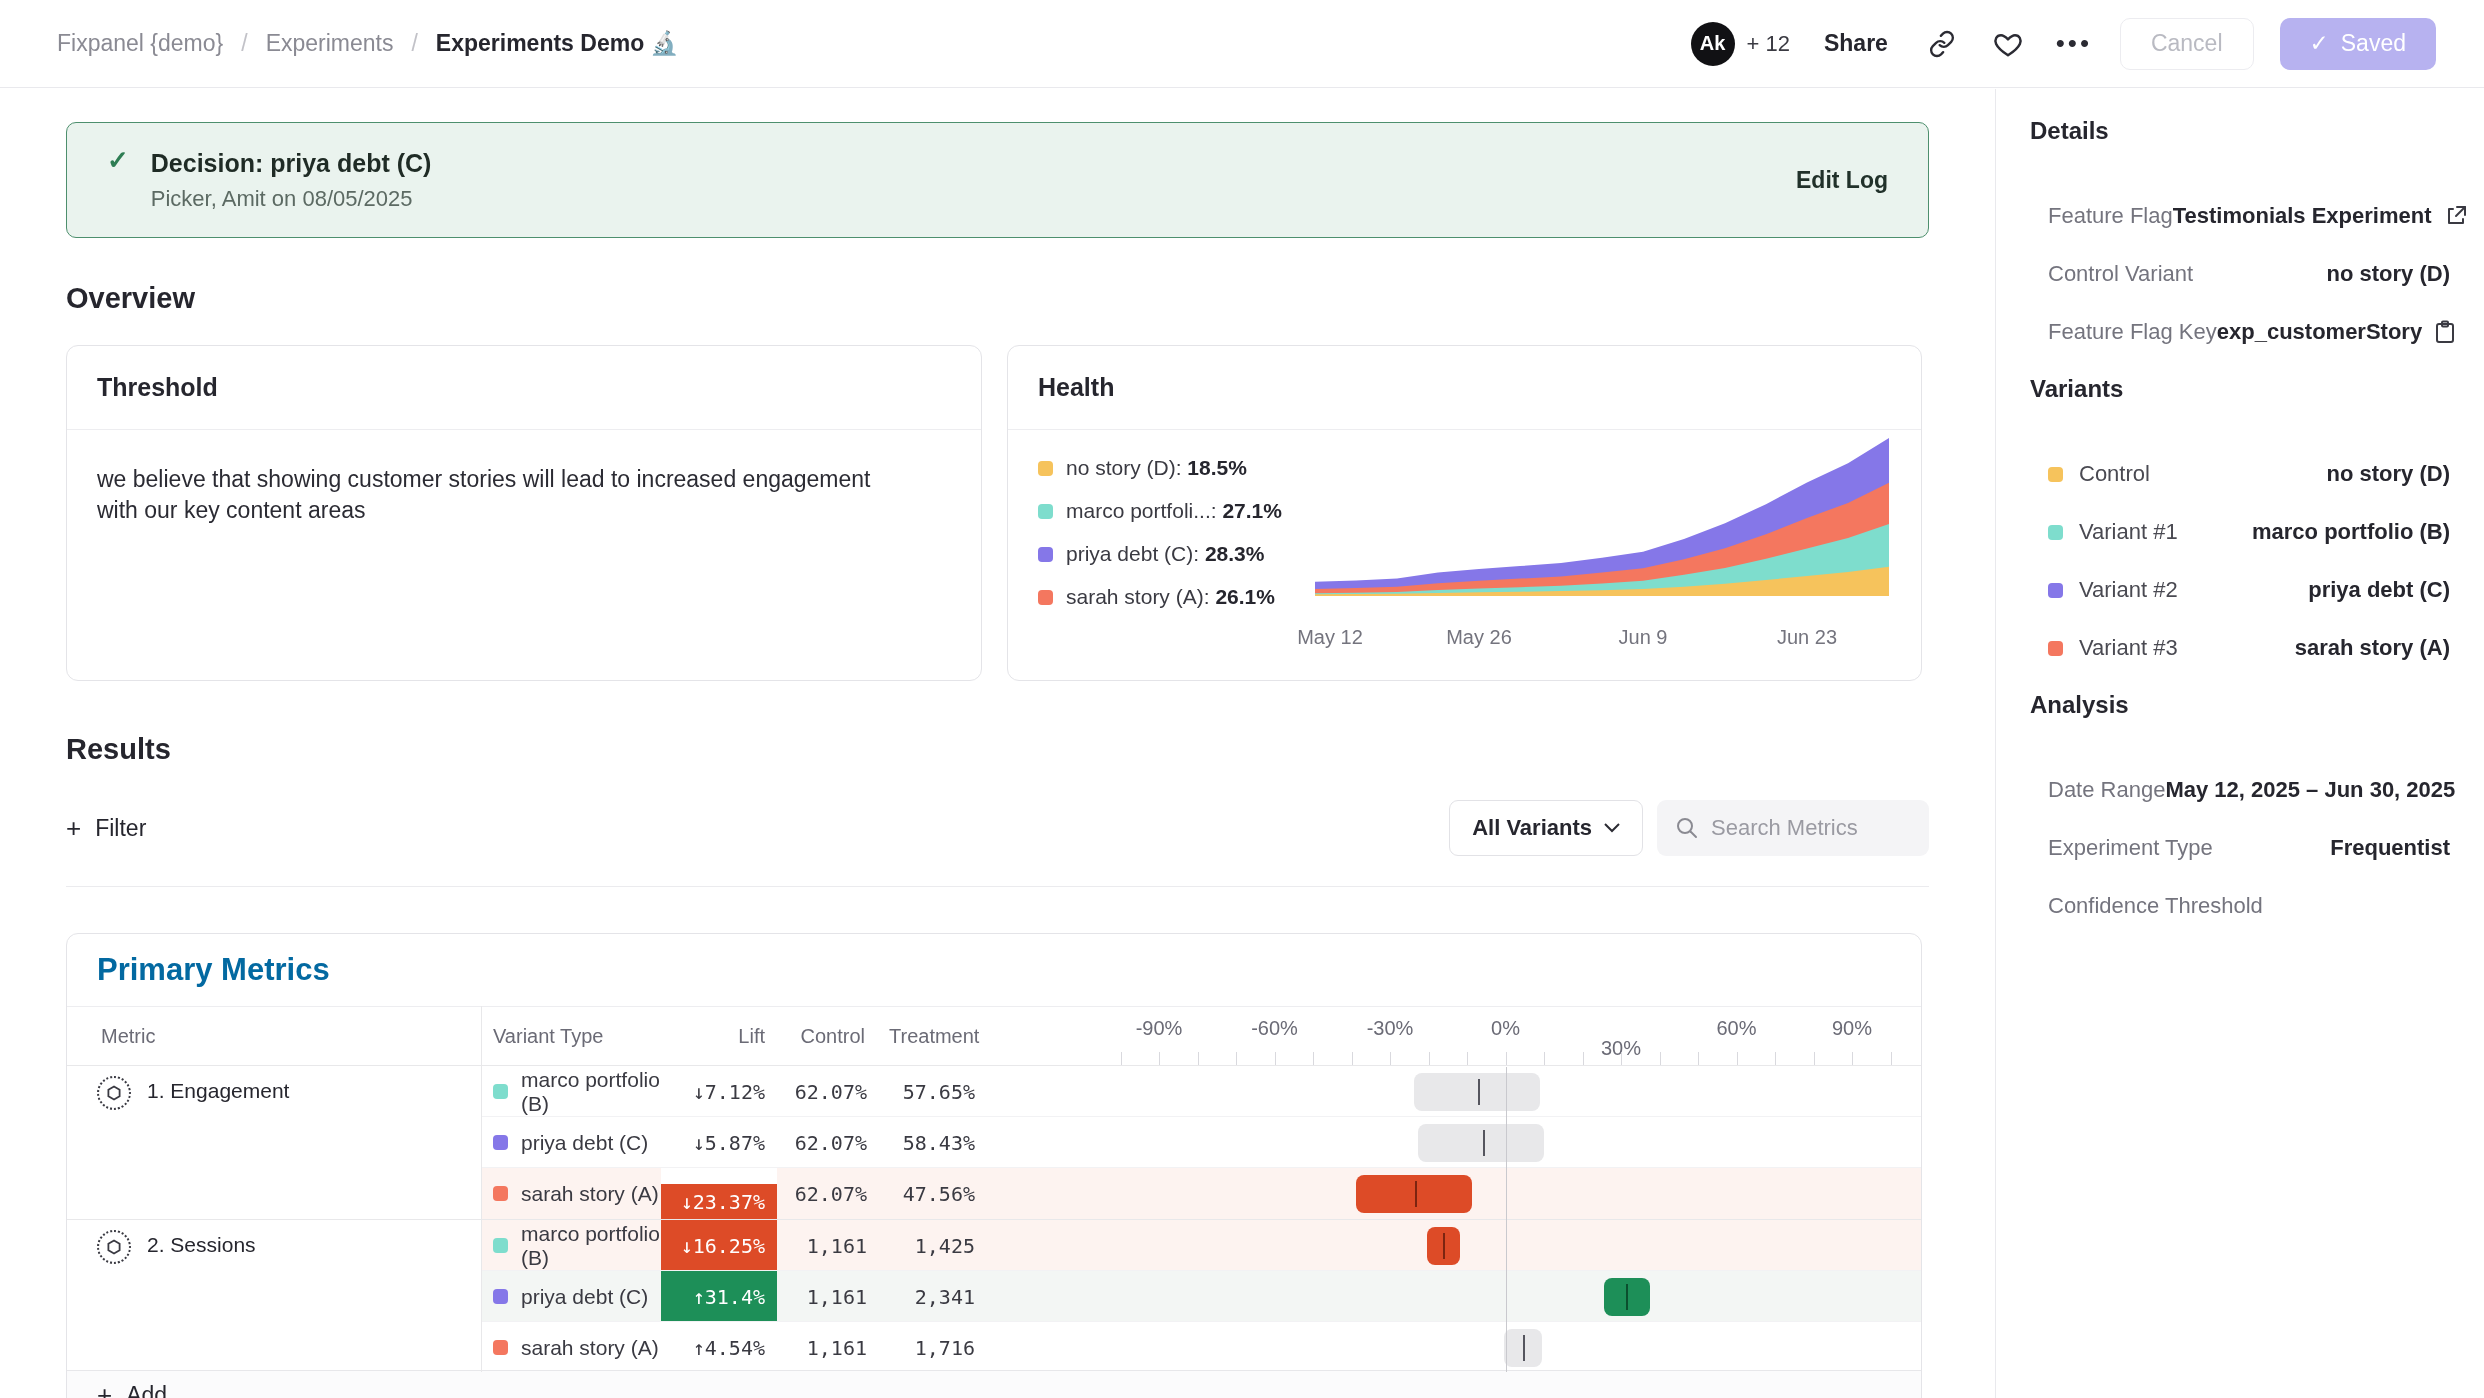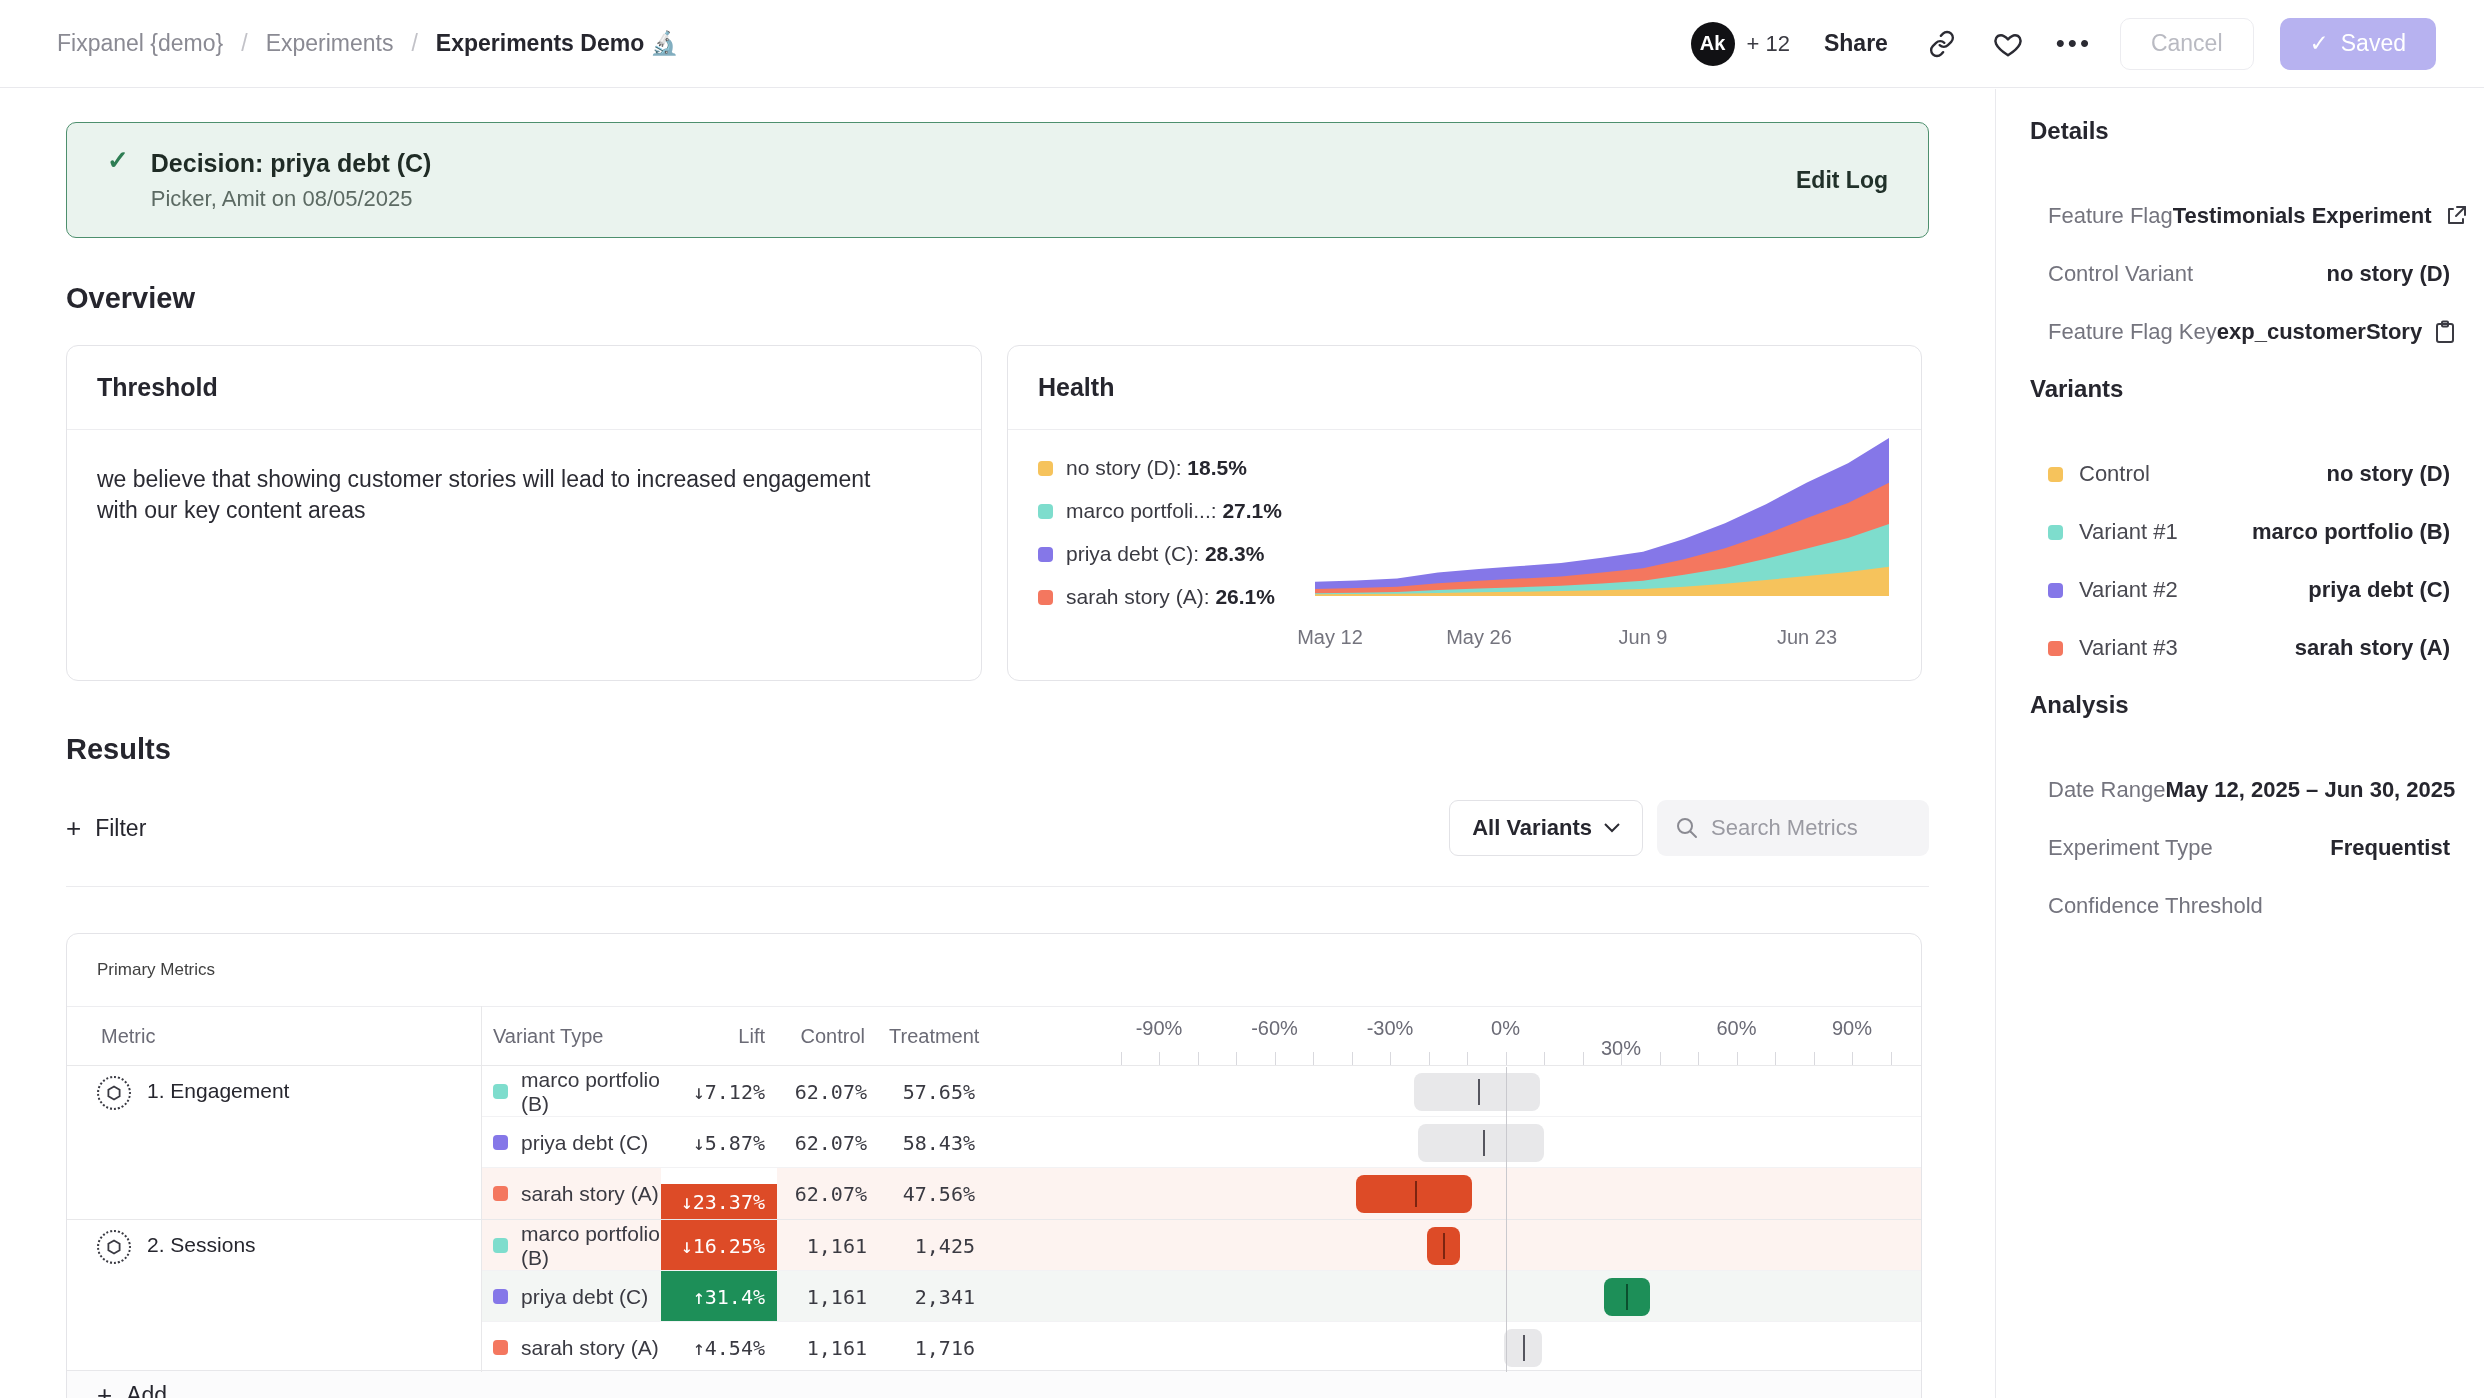--- a/index.html
+++ b/index.html
@@ -83,21 +83,21 @@
   .search-box { width:272px; height:56px; background:#f4f4f6; border-radius:9px;
     display:flex; align-items:center; gap:12px; padding:0 18px; }
   .search-box input { border:none; outline:none; background:transparent; font-size:22px;
     color:#3a3a42; width:200px; font-family:"Liberation Sans",sans-serif; }
   .search-box input::placeholder { color:#9a9aa2; }
   .rule { margin-top:30px; border:none; border-top:1px solid #ebebee; }
 
   
   .card-metrics { position:relative; margin-top:46px; width:1856px; height:488px; overflow:hidden; }
   .pm-title { height:72px; display:flex; align-items:center; padding:0 30px;
-    font-size:17px; font-weight:400; color:#404040; }
+    font-size:31px; font-weight:700; color:#0369a1; }
   .thead { position:relative; height:60px; border-top:1px solid #ededf0; border-bottom:1px solid #e8e8ea;
     display:grid; grid-template-columns:414px 180px 116px 100px 108px 1fr; align-items:center;
     font-size:20px; color:#6b6b76; }
   .th { padding:0 12px; }
   .th.right { text-align:right; }
   .th-metric { padding-left:34px; }
   .axis-head { position:relative; height:100%; }
   .axis-label { position:absolute; top:10px; transform:translateX(-50%); }
   .axis-tick { position:absolute; bottom:0; width:1px; height:13px; background:#d9d9de; }
 

